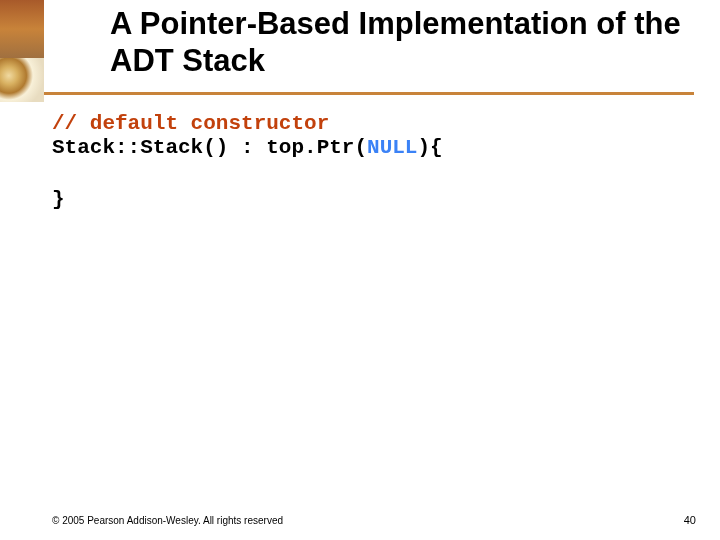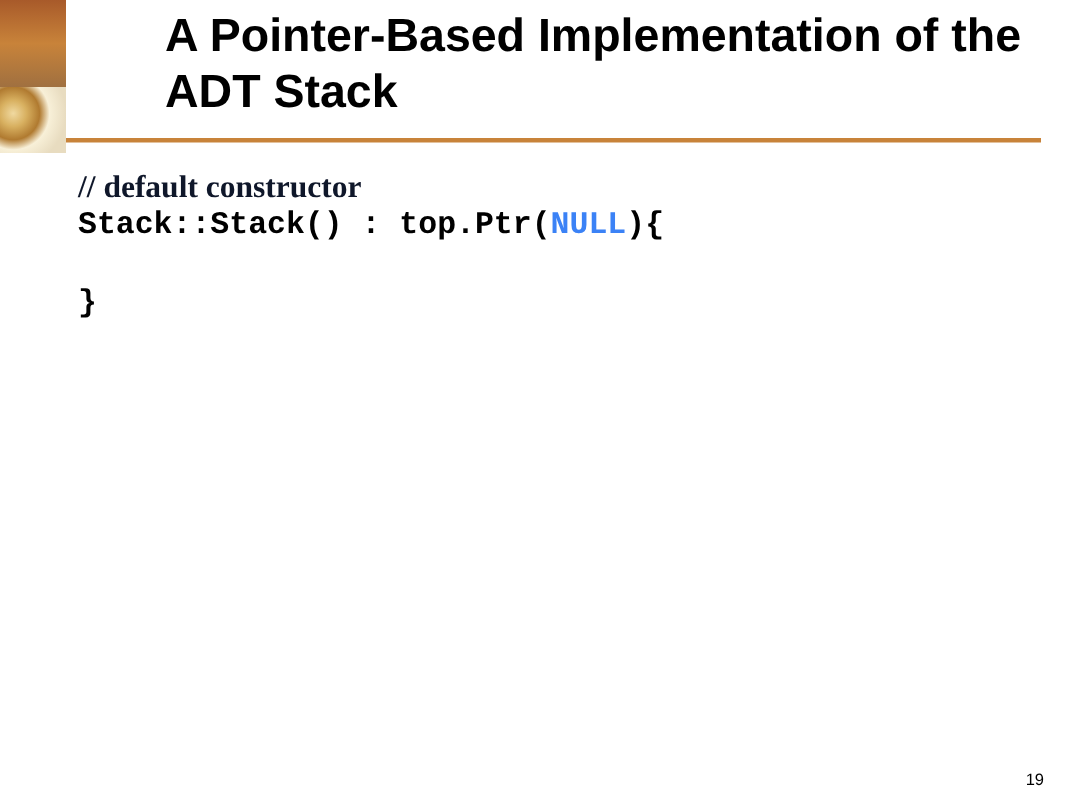--- a/index.html
+++ b/index.html
@@ -55,21 +55,21 @@
     position: absolute;
     left: 52px;
     top: 112px;
     width: 640px;
     font-family: "Courier New", Courier, monospace;
     font-size: 21px;
     font-weight: bold;
     line-height: 1.15;
     color: #000;
   }
-  .comment { color: #0f172a; font-family: Liberation Serif, serif; }
+  .comment { color: #c2410c; }
   .null { color: #3b82f6; }
   .brace { margin-top: 28px; }
   .footer-left {
     position: absolute;
     left: 52px;
     bottom: 14px;
     font-size: 10px;
     color: #000;
   }
   .footer-right {
@@ -94,15 +94,16 @@
     <h1 class="title">A Pointer-Based Implementation of the ADT Stack</h1>
   </div>
   <div class="title-underline"></div>
 
   <div class="body">
     <div><span class="comment">// default constructor</span></div>
     <div><span>Stack::Stack() : top.Ptr(</span><span class="null">NULL</span><span>){</span></div>
     <div class="brace">}</div>
   </div>
 
-  <div class="footer-right">19</div>
+  <div class="footer-left">© 2005 Pearson Addison-Wesley. All rights reserved</div>
+  <div class="footer-right">40</div>
 
 </div>
 
 </body></html>

